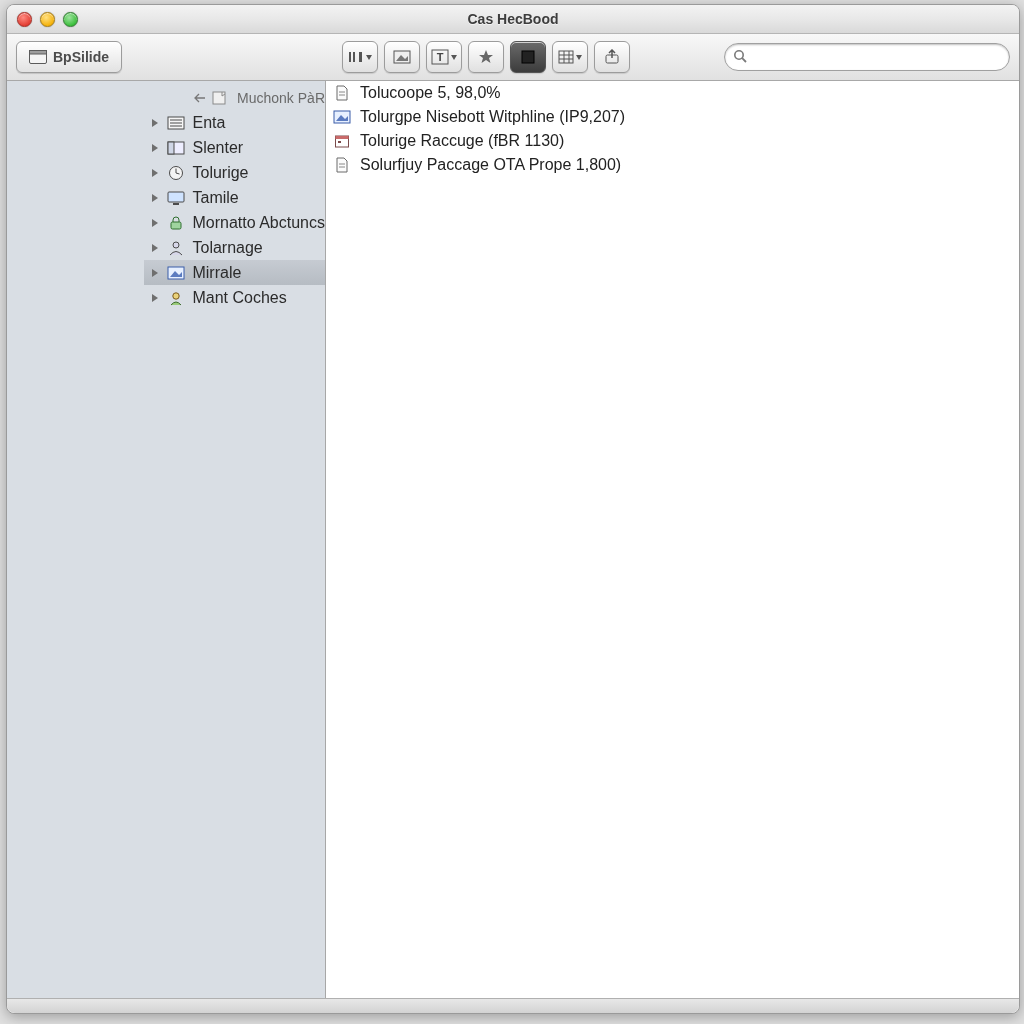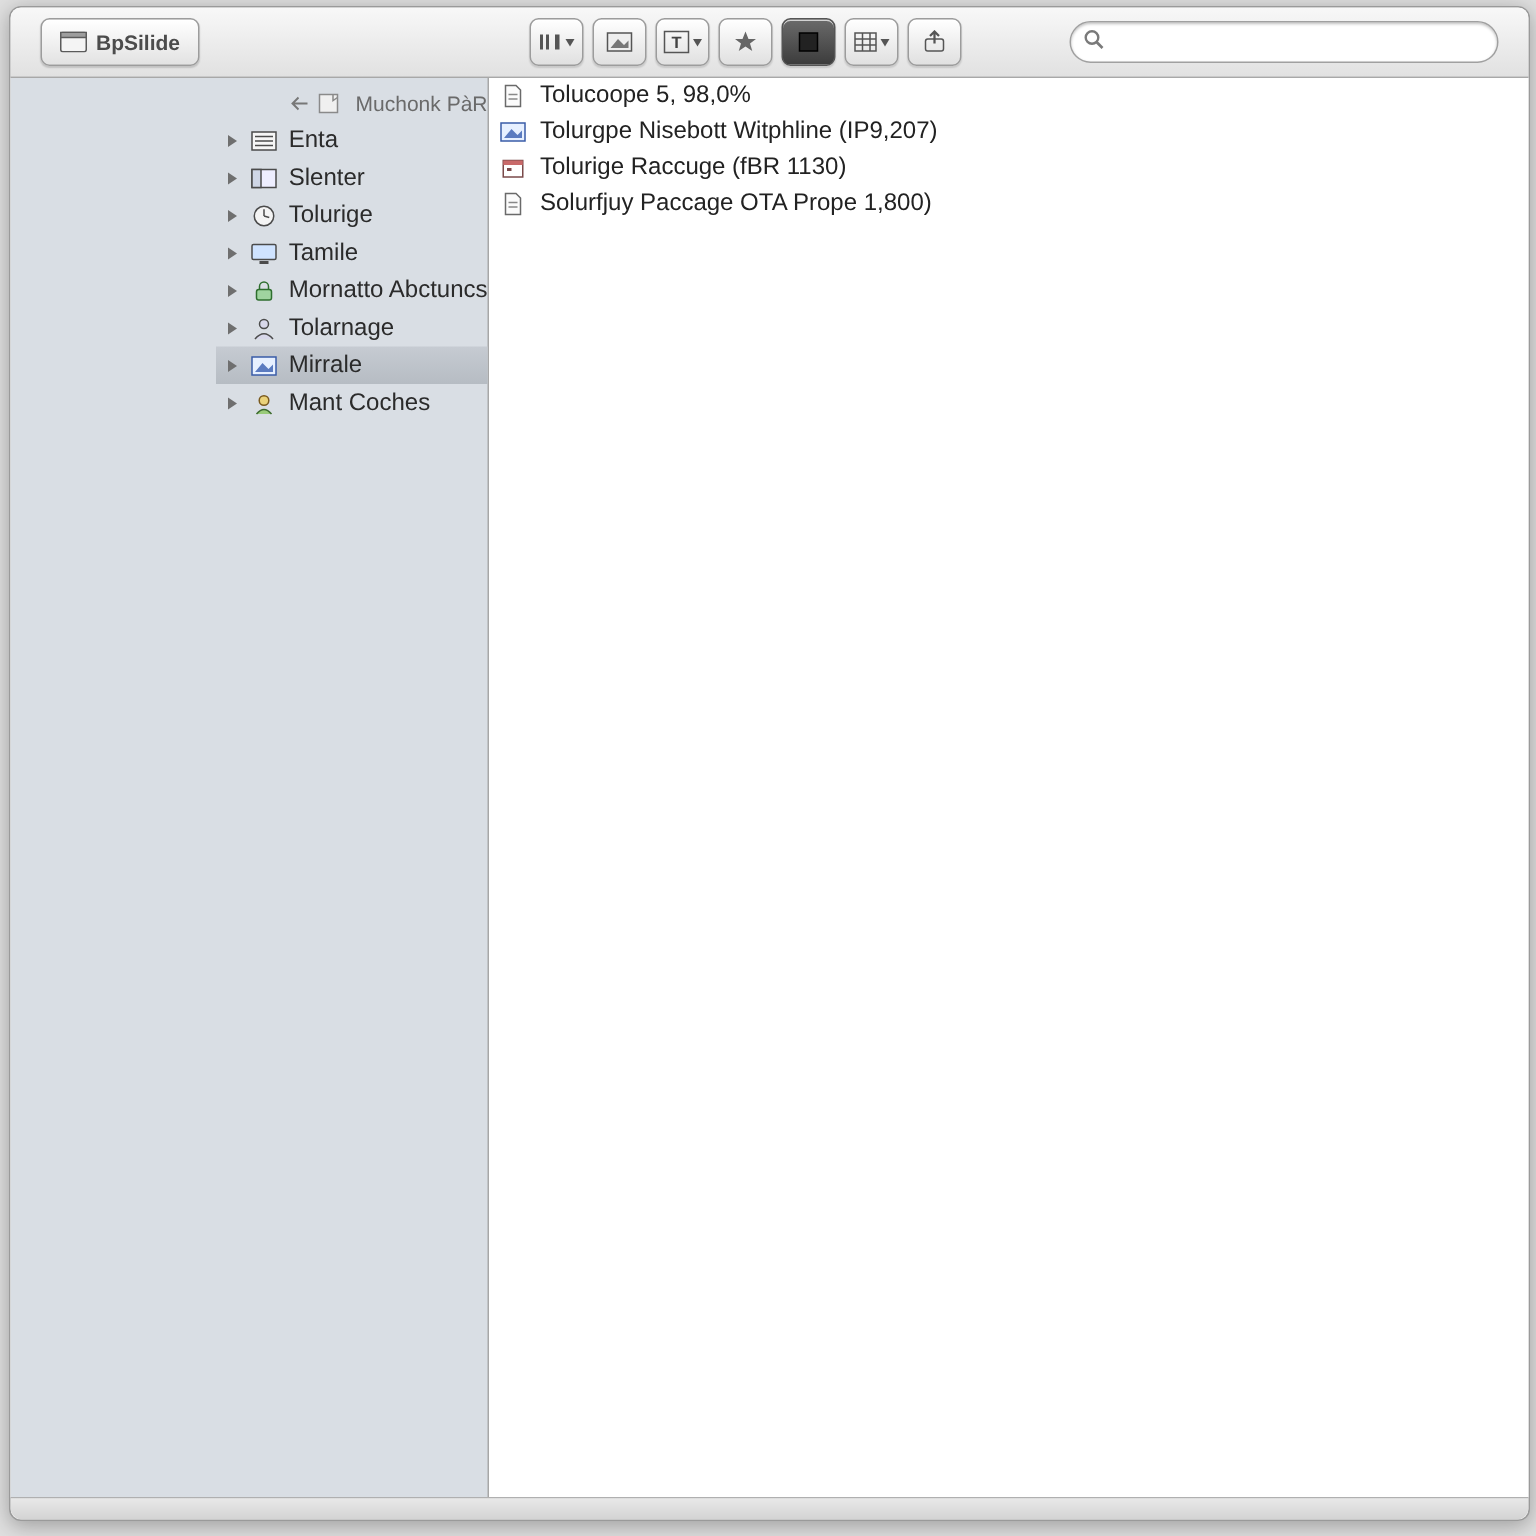--- a/index.html
+++ b/index.html
@@ -58,21 +58,21 @@
     pointer-events: none;
   }
 
   
   .toolbar {
     height: 46px;
     background: linear-gradient(to bottom, #f8f8f8 0%, #e1e1e1 100%);
     border-bottom: 1px solid #a8a8a8;
     display: flex;
     align-items: center;
-    padding: 0 20px;
+    padding: 0 9px;
     gap: 10px;
   }
   .tbutton {
     height: 30px;
     padding: 0 12px;
     border: 1px solid #9c9c9c;
     border-radius: 6px;
     background: linear-gradient(to bottom, #ffffff, #e2e2e2);
     box-shadow: 0 1px 1px rgba(0,0,0,0.15), inset 0 1px 0 rgba(255,255,255,0.7);
     display: flex;
@@ -192,20 +192,28 @@
     border-top: 1px solid #b0b0b0;
     border-bottom-left-radius: 8px;
     border-bottom-right-radius: 8px;
   }
 </style>
 </head>
 <body>
 
 <div class="window">
 
+  <div class="titlebar">
+    <div class="traffic-lights">
+      <div class="tl close"></div>
+      <div class="tl min"></div>
+      <div class="tl zoom"></div>
+    </div>
+    <div class="window-title">Cas HecBood</div>
+  </div>
 
   <div class="toolbar">
     <div class="tbutton">
       <span>
         <svg width="18" height="14" viewBox="0 0 18 14">
           <rect x="0.5" y="0.5" width="17" height="13" rx="1.5" fill="#f4f4f4" stroke="#5b5b5b"></rect>
           <rect x="0.5" y="0.5" width="17" height="3.5" fill="#9d9d9d" stroke="#5b5b5b"></rect>
         </svg>
       </span>
       <span>BpSilide</span>

